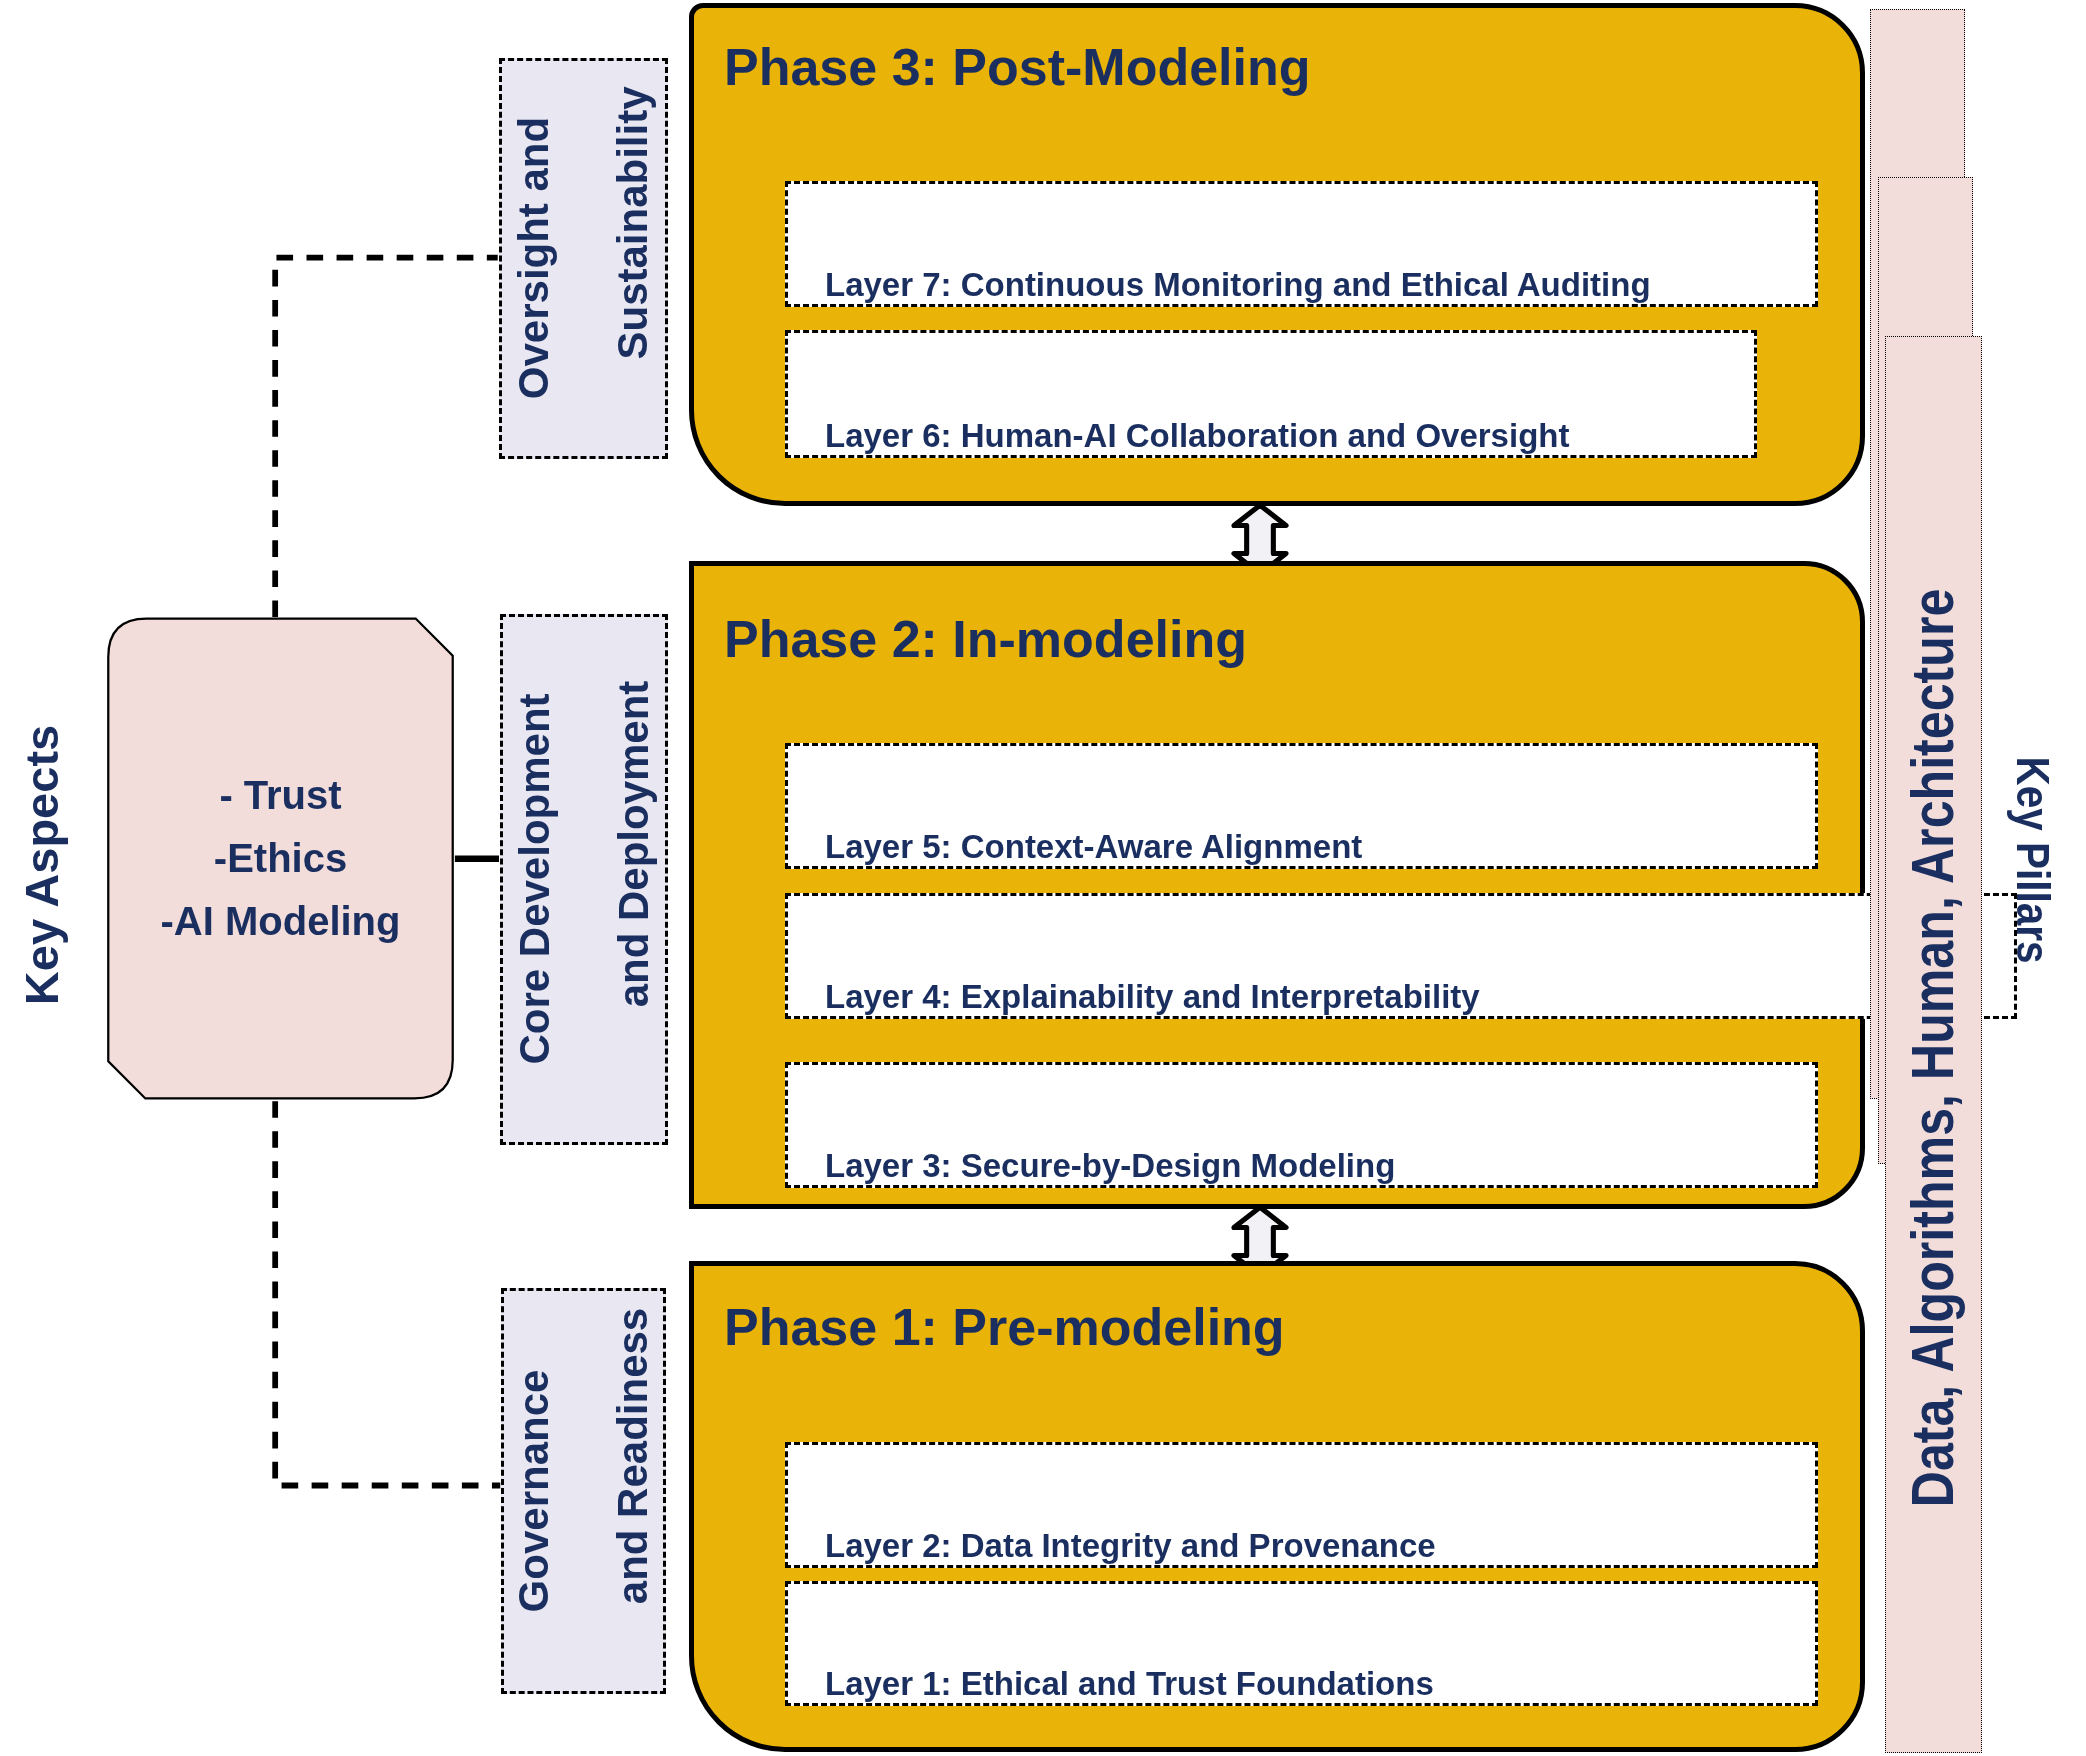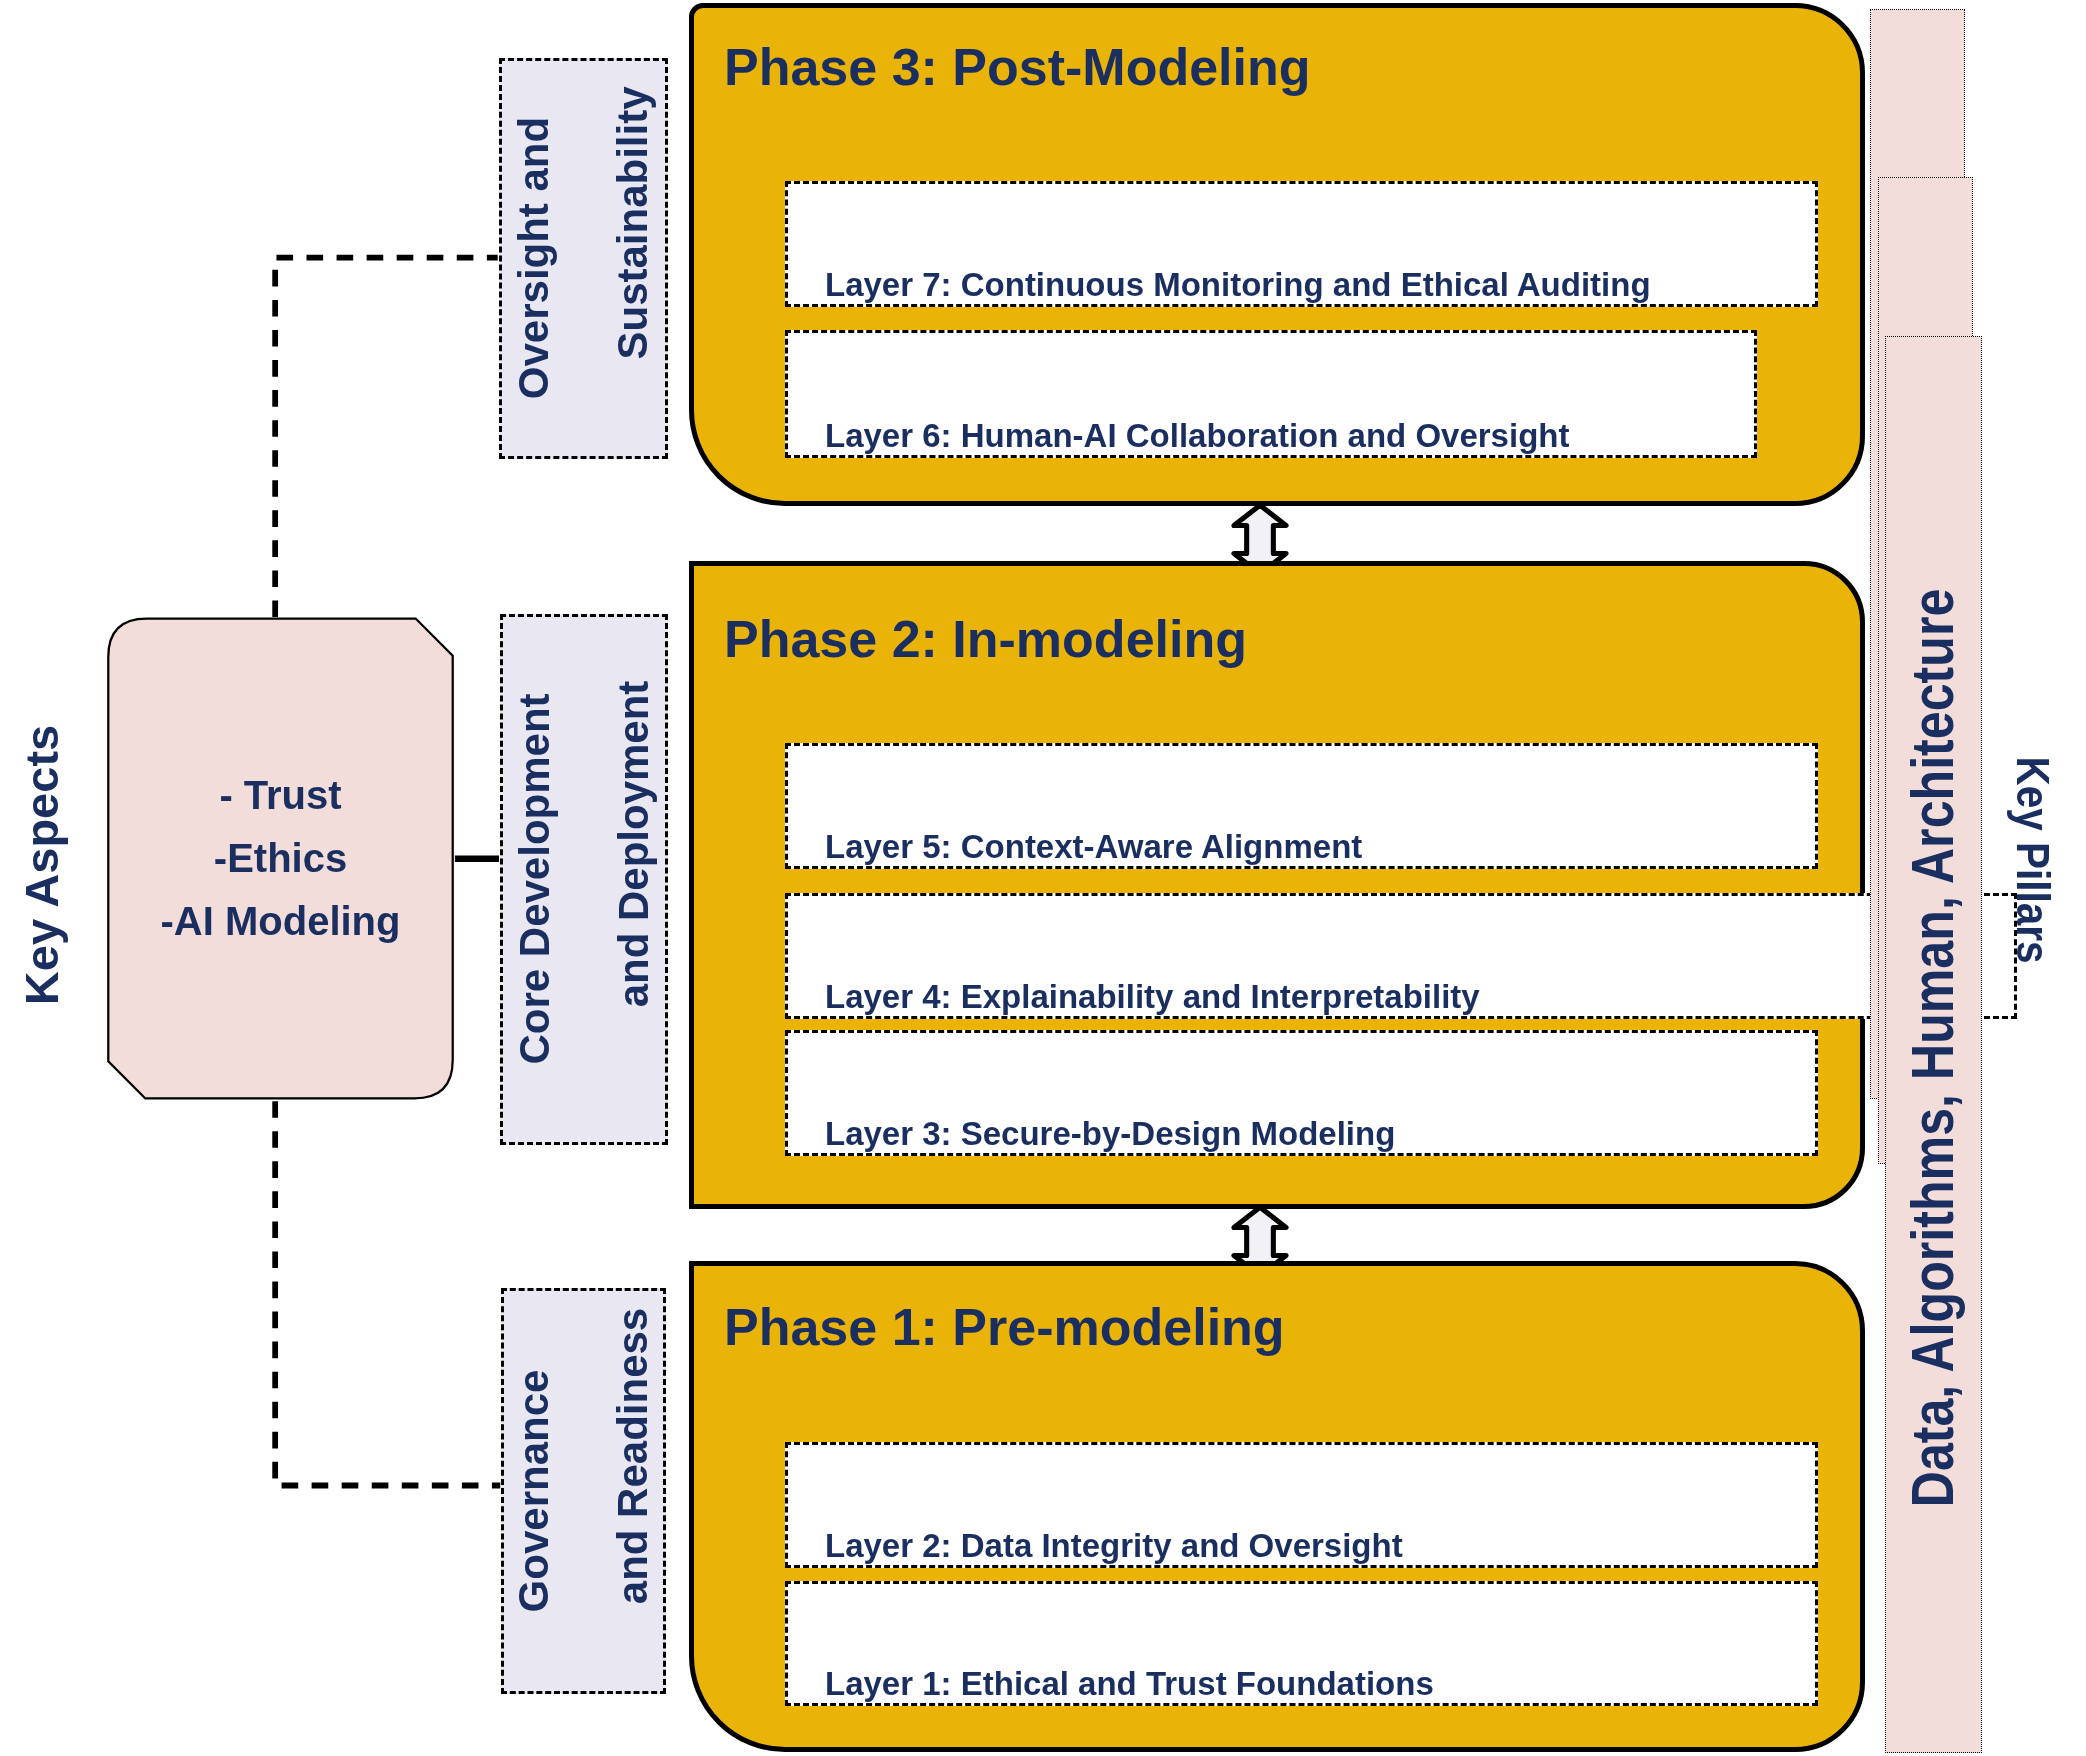--- a/index.html
+++ b/index.html
@@ -97,33 +97,33 @@
   </svg>
 
   <div class="phase" style="left:689px;top:561px;width:1176px;height:648px;border-radius:0 61px 61px 0;">
     <div class="phase-title" style="left:30px;top:27px;margin-top:16px;">Phase 2: In-modeling</div>
     <div class="layer" style="left:91px;top:177px;width:1033px;height:126px;">
       <span>Layer 5: Context-Aware Alignment</span>
     </div>
     <div class="layer" style="left:91px;top:327px;width:1232px;height:126px;">
       <span>Layer 4: Explainability and Interpretability</span>
     </div>
-    <div class="layer" style="left:91px;top:464px;width:1033px;height:126px;">
+    <div class="layer" style="left:91px;top:496px;width:1033px;height:126px;">
       <span>Layer 3: Secure-by-Design Modeling</span>
     </div>
   </div>
 
   <svg class="abs" style="left:1225px;top:1204px;" width="70" height="75" viewBox="0 0 110 118">
     <path d="M55 5 L96 37 L76 37 L76 81 L96 81 L55 113 L14 81 L34 81 L34 37 L14 37 Z" fill="#f2f1f5" stroke="#000" stroke-width="8" stroke-linejoin="round"></path>
   </svg>
 
   <div class="phase" style="left:689px;top:1261px;width:1176px;height:491px;border-radius:0 70px 70px 96px;">
     <div class="phase-title" style="left:30px;top:31px;">Phase 1: Pre-modeling</div>
     <div class="layer" style="left:91px;top:176px;width:1033px;height:126px;">
-      <span>Layer 2: Data Integrity and Oversight</span>
+      <span>Layer 2: Data Integrity and Provenance</span>
     </div>
     <div class="layer" style="left:91px;top:315px;width:1033px;height:125px;">
       <span>Layer 1: Ethical and Trust Foundations</span>
     </div>
   </div>
 
   <div class="pillar" style="left:1870px;top:9px;width:95px;height:1090px;"></div>
   <div class="pillar" style="left:1878px;top:177px;width:95px;height:987px;"></div>
   <div class="pillar" style="left:1885px;top:336px;width:97px;height:1417px;"></div>
   <div class="vtext condensed" style="left:1934px;top:1048px;">

